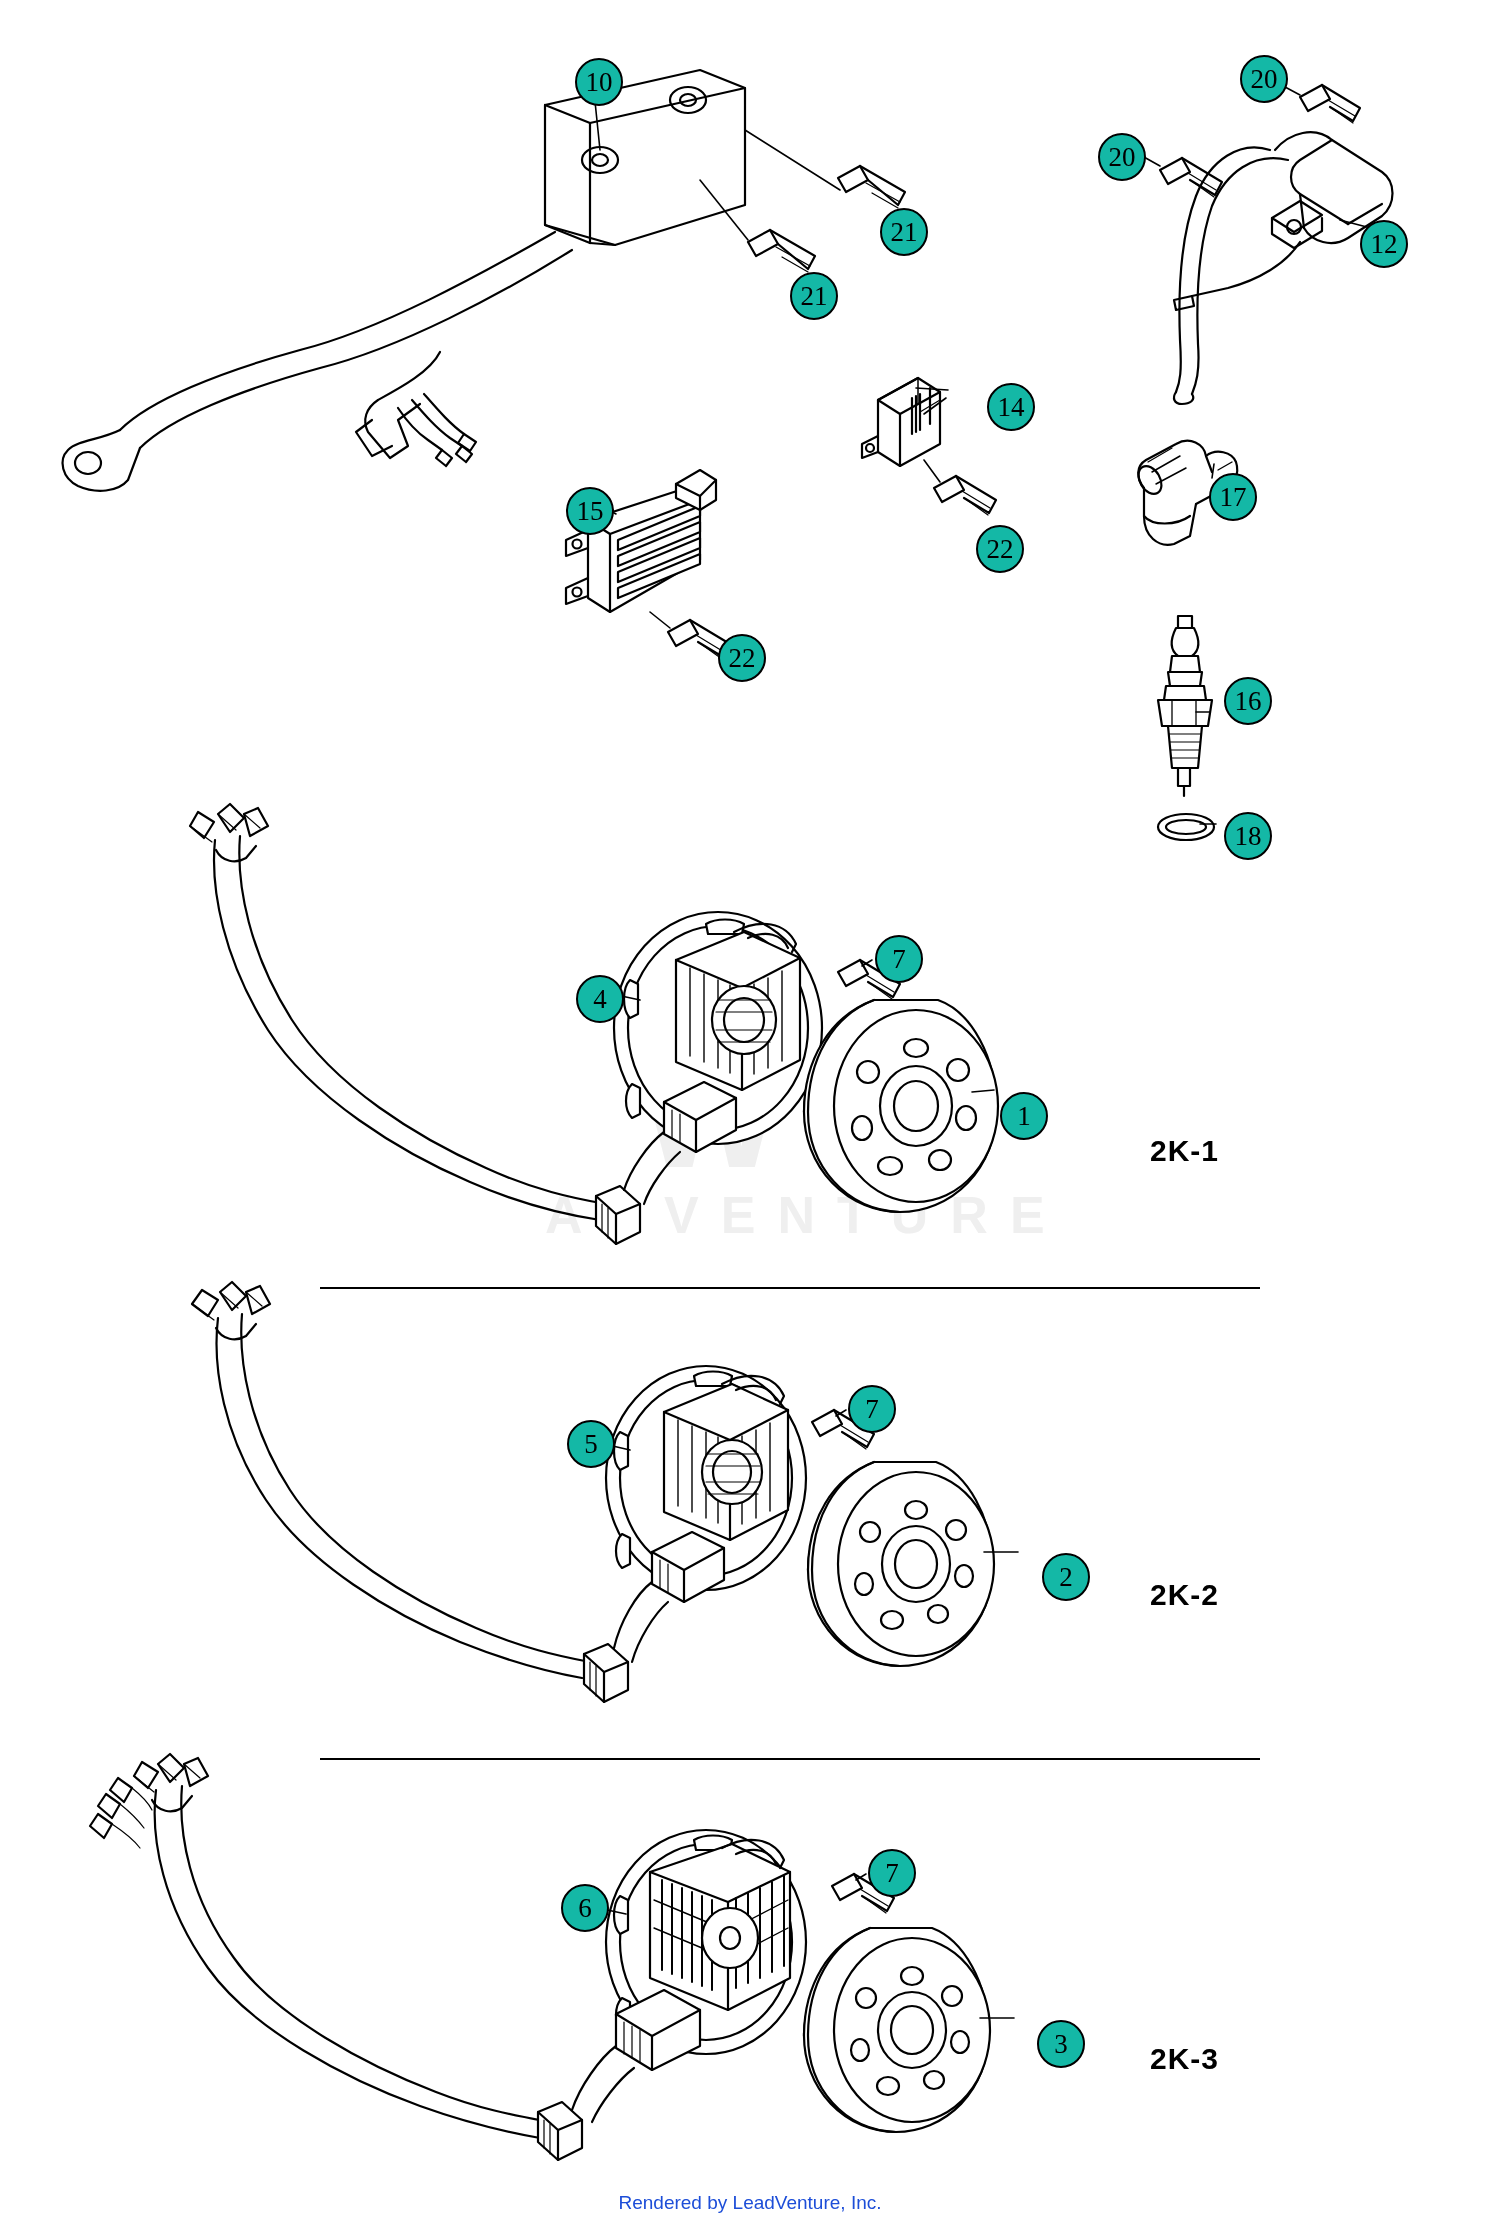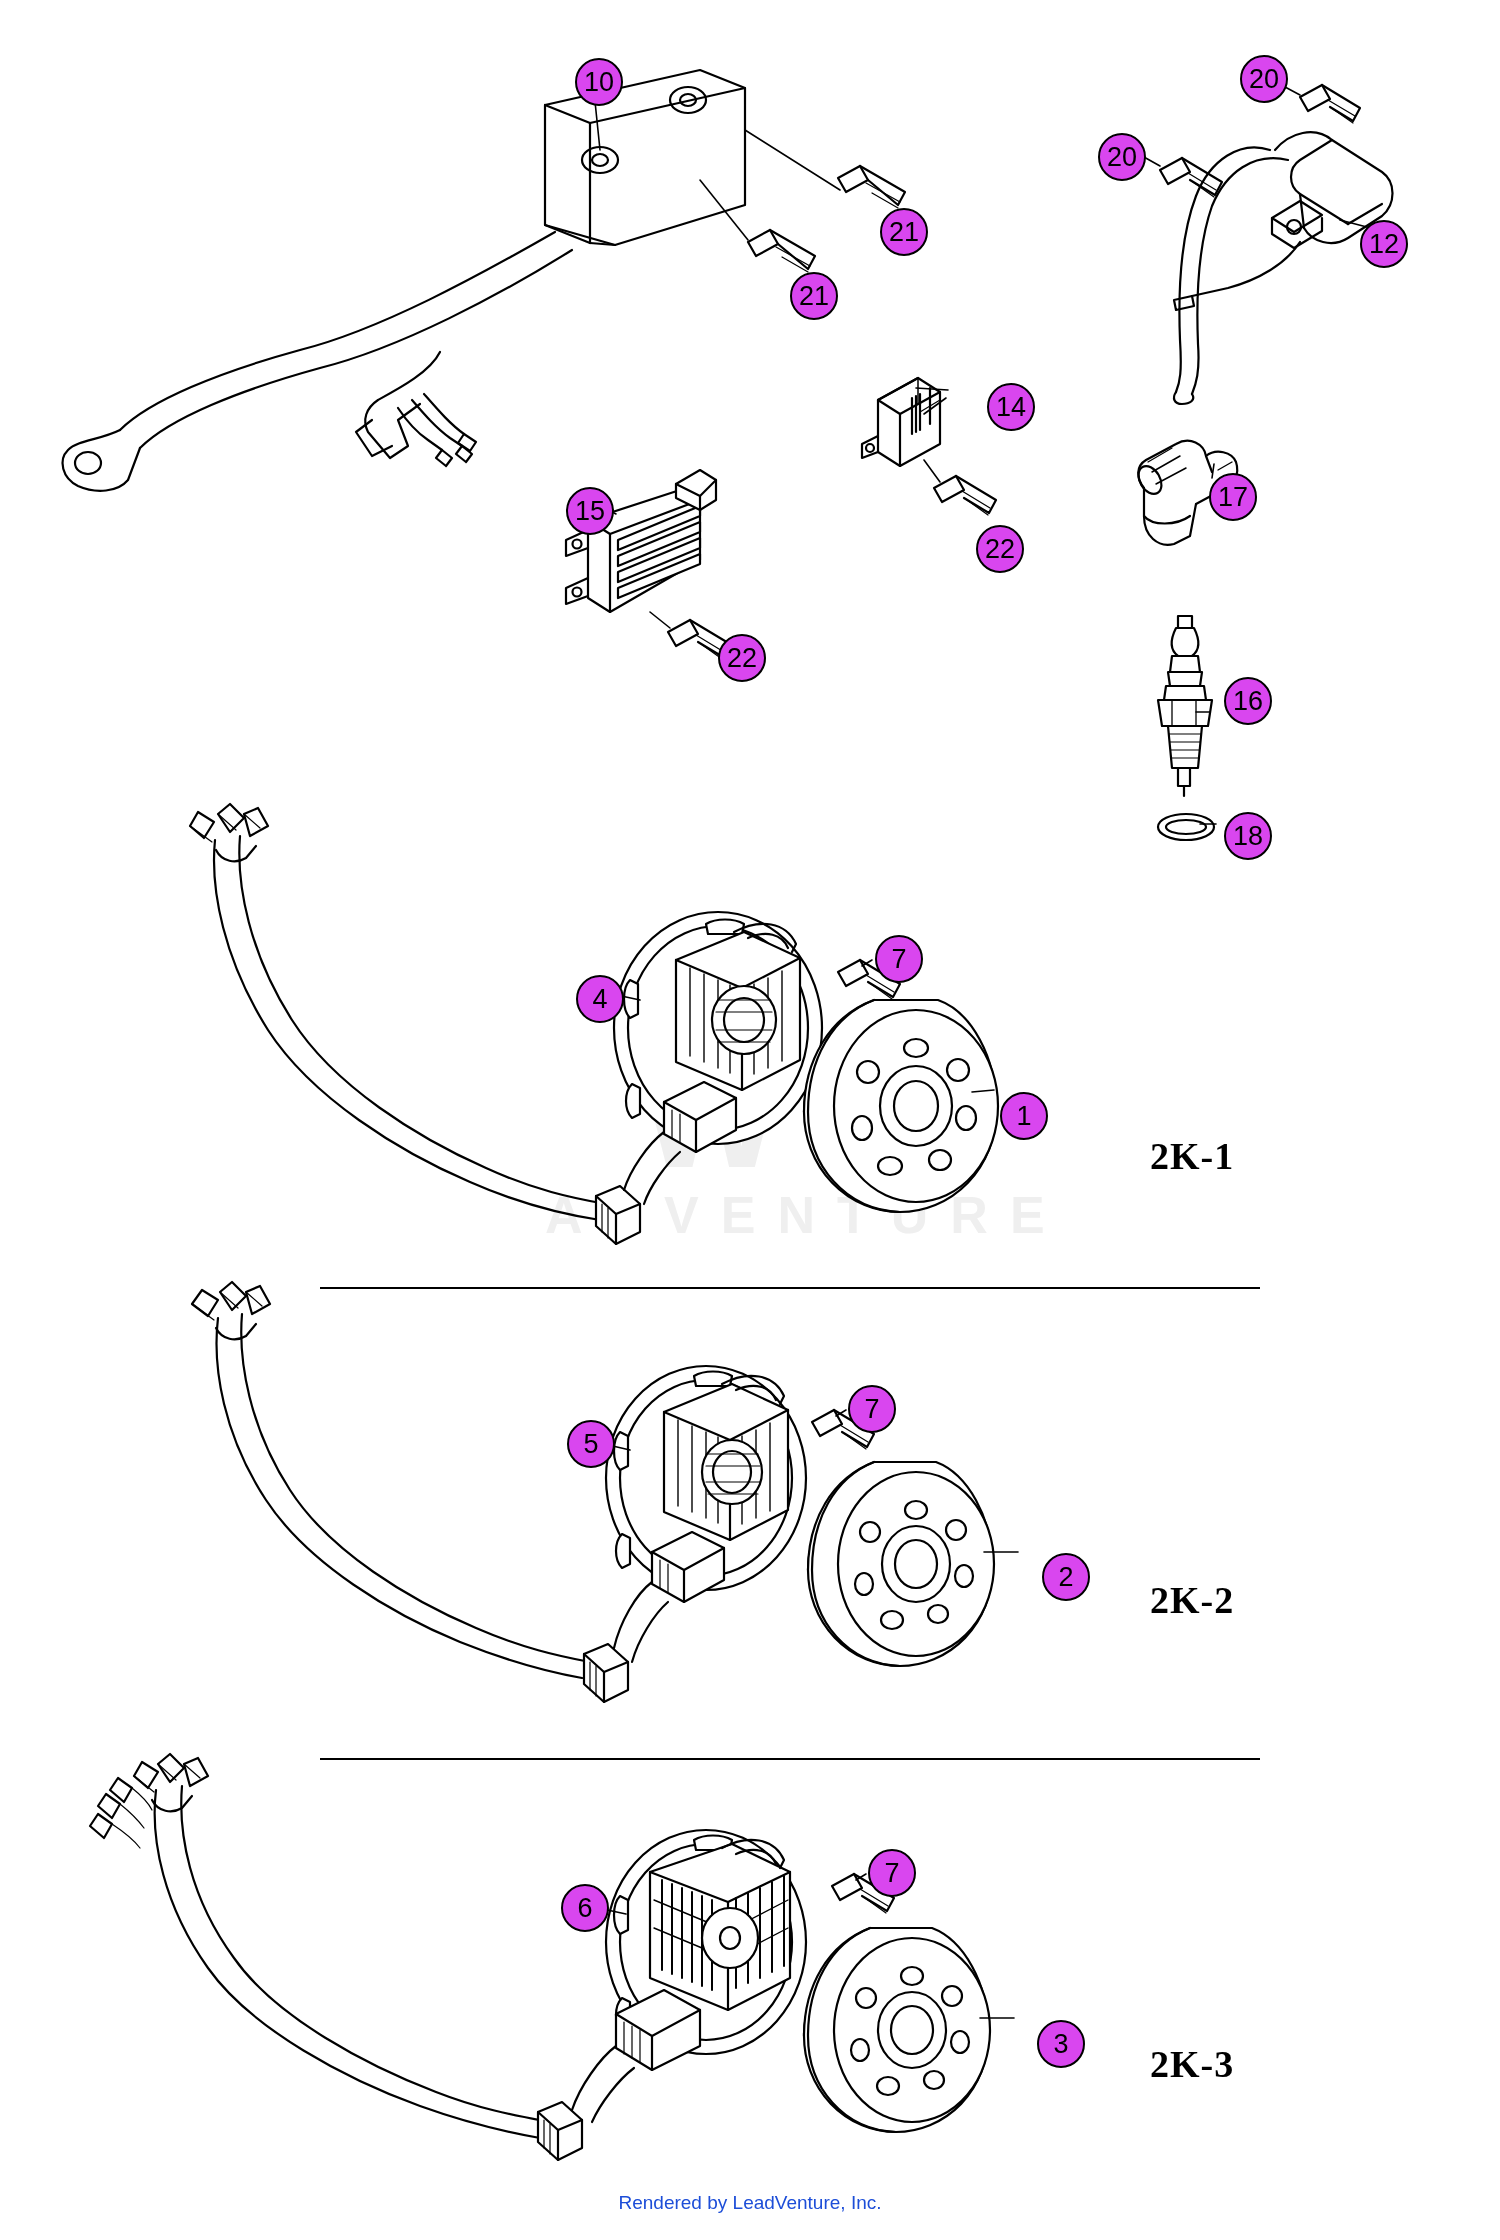--- a/index.html
+++ b/index.html
@@ -23,37 +23,37 @@
     left: 0;
     top: 0;
     width: 1500px;
     height: 2240px;
   }
   
   .callout {
     position: absolute;
     border: 2px solid #000;
     border-radius: 50%;
-    background: #d946ef;
+    background: #14b8a6;
     display: flex;
     align-items: center;
     justify-content: center;
     font-size: 26px;
     font-weight: 400;
     line-height: 1;
-    font-family: Liberation Sans, sans-serif;
+    font-family: Liberation Serif, serif;
   }
   .callout.sz-m { width: 44px; height: 44px; font-size: 27px; }
   
   .variant-label {
     position: absolute;
-    font-size: 38px;
+    font-size: 30px;
     font-weight: bold;
     letter-spacing: 1px;
-    font-family: Liberation Serif, serif;
+    font-family: Liberation Sans, sans-serif;
   }
   
   .watermark {
     position: absolute;
     color: #efefef;
     font-weight: bold;
     font-family: "Liberation Sans", sans-serif;
     user-select: none;
     pointer-events: none;
   }

